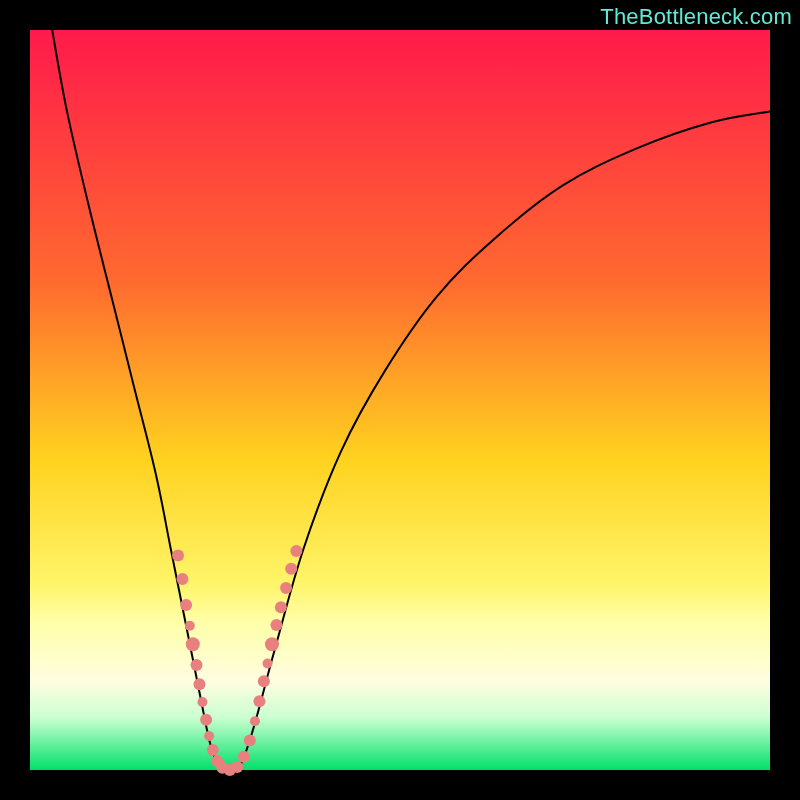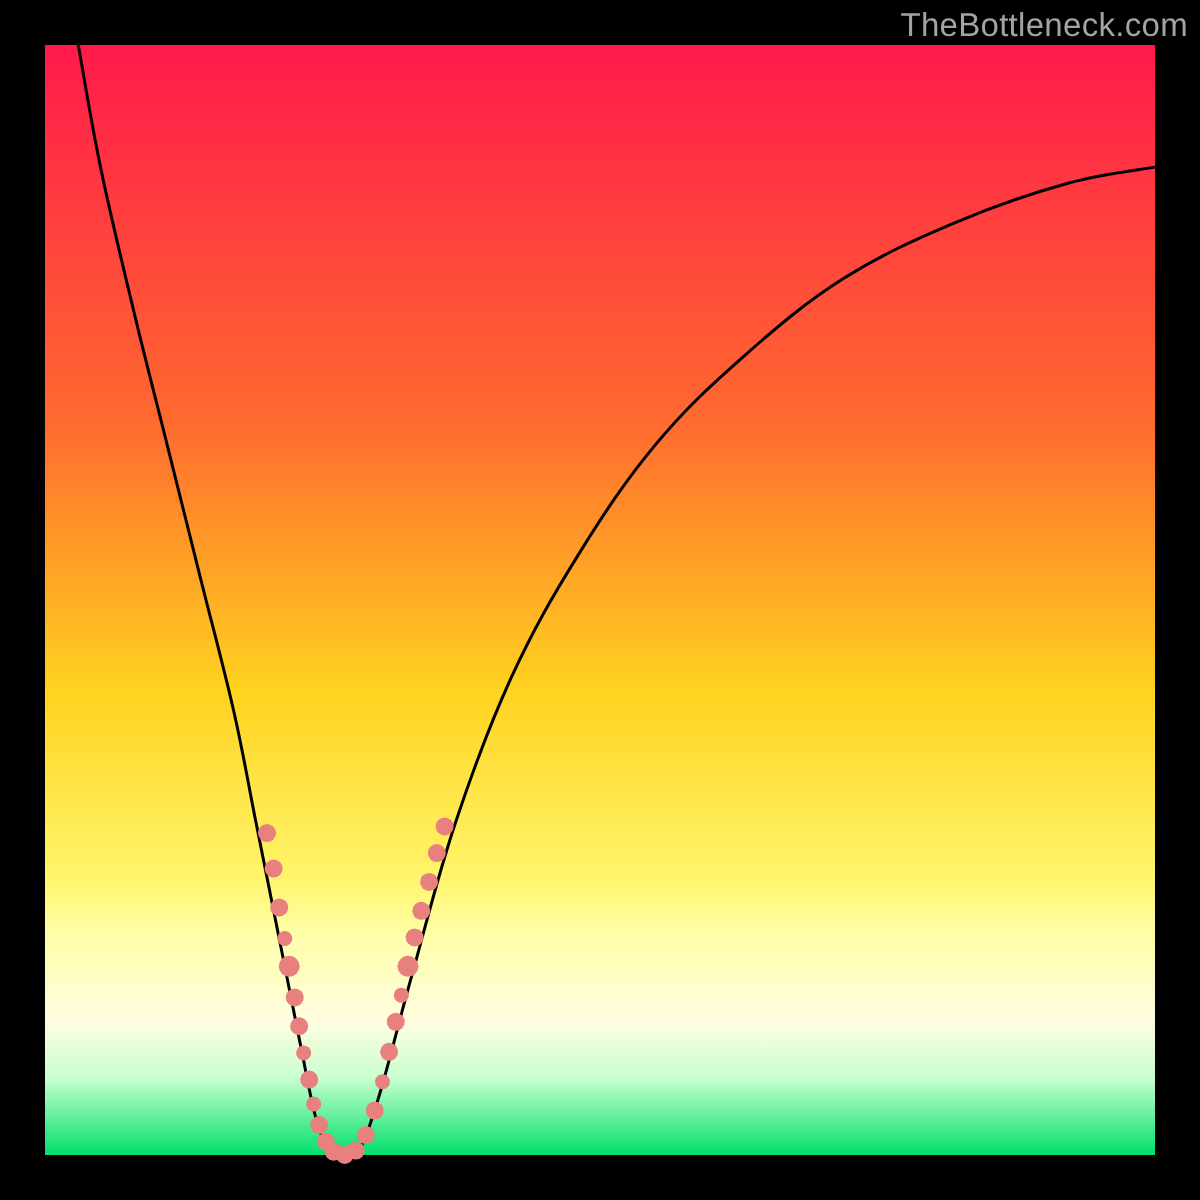--- a/index.html
+++ b/index.html
@@ -24,21 +24,21 @@
     left: 30px;
     top: 30px;
     width: 740px;
     height: 740px;
     
   }
   .watermark {
     position: absolute;
     top: 4px;
     right: 8px;
-    color: #a3a3a3;
+    color: #5eead4;
     font-size: 22px;
     font-weight: 500;
     letter-spacing: 0.2px;
   }
   svg.curve-layer {
     position: absolute;
     left: 0;
     top: 0;
     width: 740px;
     height: 740px;

